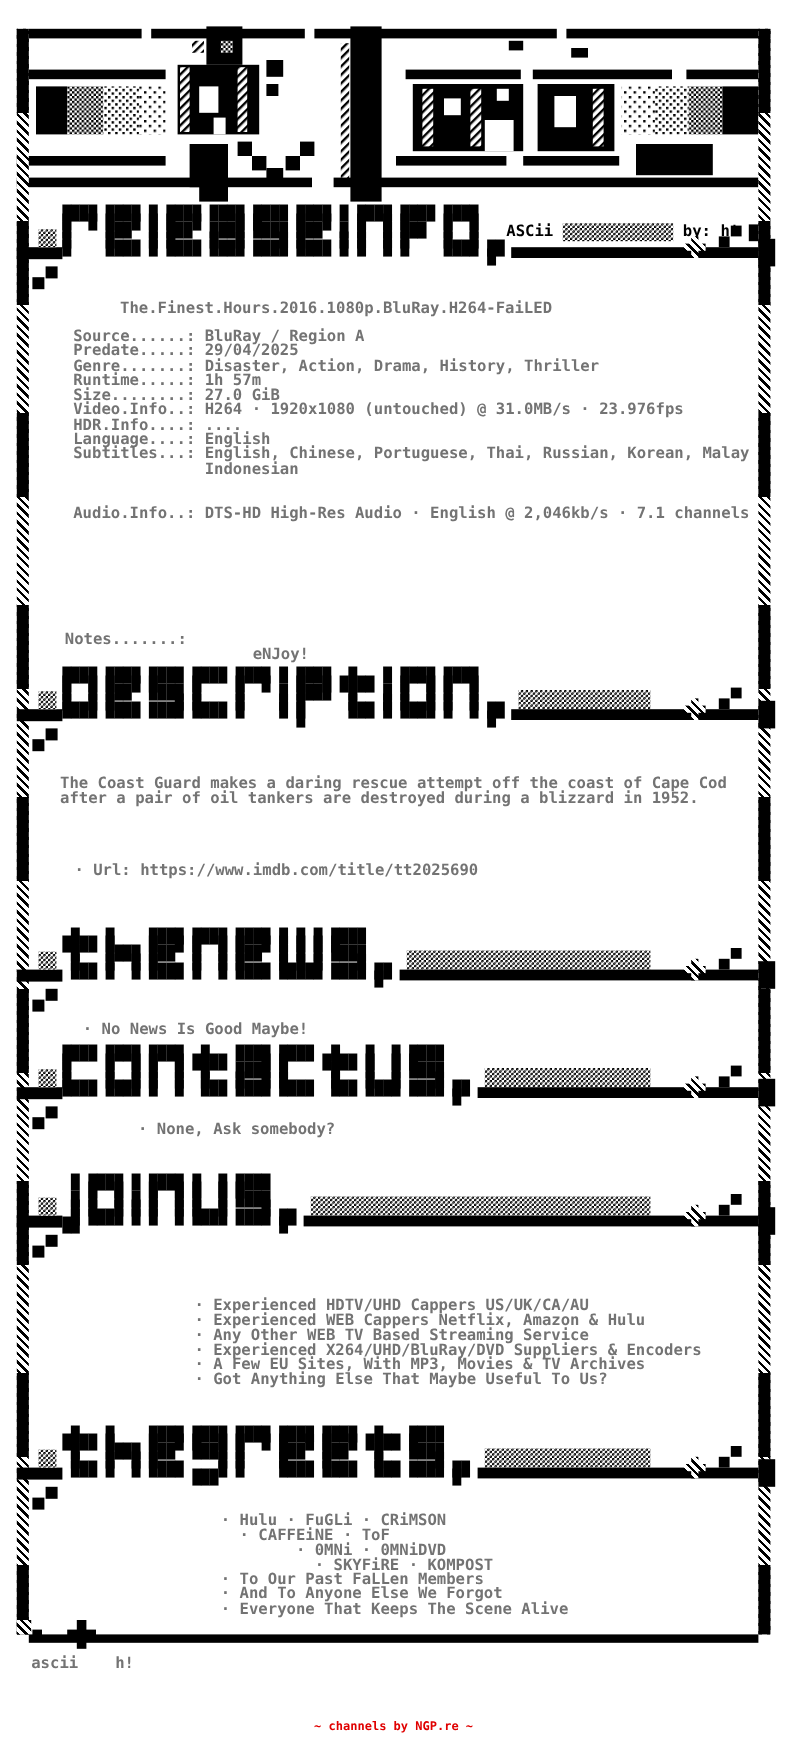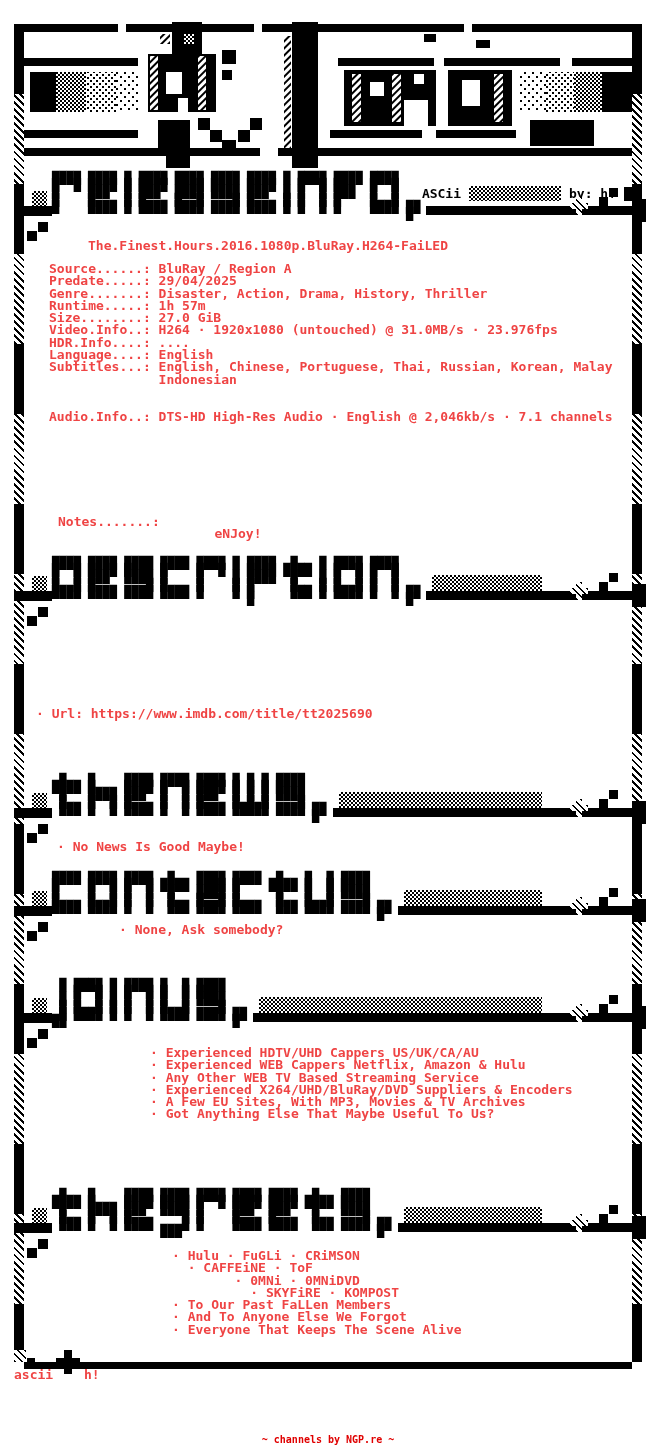--- a/index.html
+++ b/index.html
@@ -1,19 +1,19 @@
 <!DOCTYPE html>
 <html><head>
 <meta charset="utf-8">
 <style>
   html,body{margin:0;padding:0;background:#fff}
   #page{position:relative;width:656px;height:1452px;background:#fff;overflow:hidden;
         font-family:"DejaVu Sans Mono",monospace;color:#000}
-  .txt{position:absolute;margin:0;font:bold 13px/12.3px "DejaVu Sans Mono",monospace;
-       white-space:pre;color:#ef4444;letter-spacing:0}
+  .txt{position:absolute;margin:12px;font:bold 13px/12.3px "DejaVu Sans Mono",monospace;
+       white-space:pre;color:#737373;letter-spacing:0}
   
   .vborder{position:absolute;top:24px;width:10px;height:1338px;
      background-image:
        repeating-linear-gradient(180deg,#000 0 70px,rgba(0,0,0,0) 70px 160px),
        repeating-linear-gradient(45deg,#000 0 2px,#fff 2px 5px);}
   .checker{background-image:linear-gradient(45deg,#000 25%,transparent 25% 75%,#000 75%),
                             linear-gradient(45deg,#000 25%,transparent 25% 75%,#000 75%);
            background-size:4px 4px;background-position:0 0,2px 2px;background-color:#fff}
   .hatch{background-image:repeating-linear-gradient(45deg,#000 0 2px,#fff 2px 5px)}
   
@@ -174,21 +174,21 @@
 Runtime.....: 1h 57m
 Size........: 27.0 GiB
 Video.Info..: H264 · 1920x1080 (untouched) @ 31.0MB/s · 23.976fps
 HDR.Info....: ....
 Language....: English
 Subtitles...: English, Chinese, Portuguese, Thai, Russian, Korean, Malay
               Indonesian
 
 
 Audio.Info..: DTS-HD High-Res Audio · English @ 2,046kb/s · 7.1 channels</pre>
-  <pre class="txt" style="left:58px;top:516px">Notes.......:
+  <pre class="txt" style="left:42px;top:516px">Notes.......:
                     eNJoy!</pre>
 
   <div class="hdr" style="top:560px">
     <div class="ljun"></div>
     <div class="pre-check checker"></div>
     <pre class="pixword">████ ████ ████ ████ ████ █ ████  █   █ ████ ████   
 █  █ █  █ █    █    █  █   █  █ ████   █  █ █  █   
 █  █ ███  ████ █    █    █ ████  █   █ █  █ █  █   
 █  █ █       █ █    █    █ █     █   █ █  █ █  █   
 ████ ████ ████ ████ █    █ █     ███ █ ████ █  █ ██
@@ -198,21 +198,23 @@
     <div class="plus-h">
         <i class="h hatch"></i>
         <i class="v hatch"></i>
       </div>
     <div class="stp s-a"></div>
     <div class="stp s-b"></div>
     <div class="rjun"></div>
     <div class="us1"></div>
     <div class="us2"></div>
   </div>
-  <pre class="txt" style="left:36px;top:708px">· Url: https://www.imdb.com/title/tt2025690</pre>
+  <pre class="txt" style="left:38px;top:636px">The Coast Guard makes a daring rescue attempt off the coast of Cape Cod
+after a pair of oil tankers are destroyed during a blizzard in 1952.</pre>
+  <pre class="txt" style="left:50px;top:708px">· Url: https://www.imdb.com/title/tt2025690</pre>
 
   <div class="hdr" style="top:777px">
     <div class="ljun"></div>
     <div class="pre-check checker"></div>
     <pre class="pixword"> █   █    ████ ████ ████ █ █ █ ████   
 ████ █    █  █ █  █ █  █ █ █ █ █      
  █   ████ ███  █  █ ███  █ █ █ ████   
  █   █  █ █    █  █ █    █ █ █    █   
  ███ █  █ ████ █  █ ████ █████ ████ ██
                                     █ </pre>
@@ -244,21 +246,21 @@
     <div class="plus-h">
         <i class="h hatch"></i>
         <i class="v hatch"></i>
       </div>
     <div class="stp s-a"></div>
     <div class="stp s-b"></div>
     <div class="rjun"></div>
     <div class="us1"></div>
     <div class="us2"></div>
   </div>
-  <pre class="txt" style="left:119px;top:924px">· None, Ask somebody?</pre>
+  <pre class="txt" style="left:103px;top:924px">· None, Ask somebody?</pre>
 
   <div class="hdr" style="top:982px">
     <div class="ljun"></div>
     <div class="pre-check checker"></div>
     <pre class="pixword"> █ ████ █ ████ █  █ ████   
    █  █   █  █ █  █ █      
  █ █  █ █ █  █ █  █ ████   
  █ █  █ █ █  █ █  █    █   
  █ ████ █ █  █ ████ ████ ██
 ██                       █ </pre>
@@ -267,21 +269,21 @@
     <div class="plus-h">
         <i class="h hatch"></i>
         <i class="v hatch"></i>
       </div>
     <div class="stp s-a"></div>
     <div class="stp s-b"></div>
     <div class="rjun"></div>
     <div class="us1"></div>
     <div class="us2"></div>
   </div>
-  <pre class="txt" style="left:150px;top:1047px">· Experienced HDTV/UHD Cappers US/UK/CA/AU
+  <pre class="txt" style="left:150px;top:1071px">· Experienced HDTV/UHD Cappers US/UK/CA/AU
 · Experienced WEB Cappers Netflix, Amazon &amp; Hulu
 · Any Other WEB TV Based Streaming Service
 · Experienced X264/UHD/BluRay/DVD Suppliers &amp; Encoders
 · A Few EU Sites, With MP3, Movies &amp; TV Archives
 · Got Anything Else That Maybe Useful To Us?</pre>
 
   <div class="hdr" style="top:1192px">
     <div class="ljun"></div>
     <div class="pre-check checker"></div>
     <pre class="pixword"> █   █    ████ ████ ████ ████ ████  █   ████   

